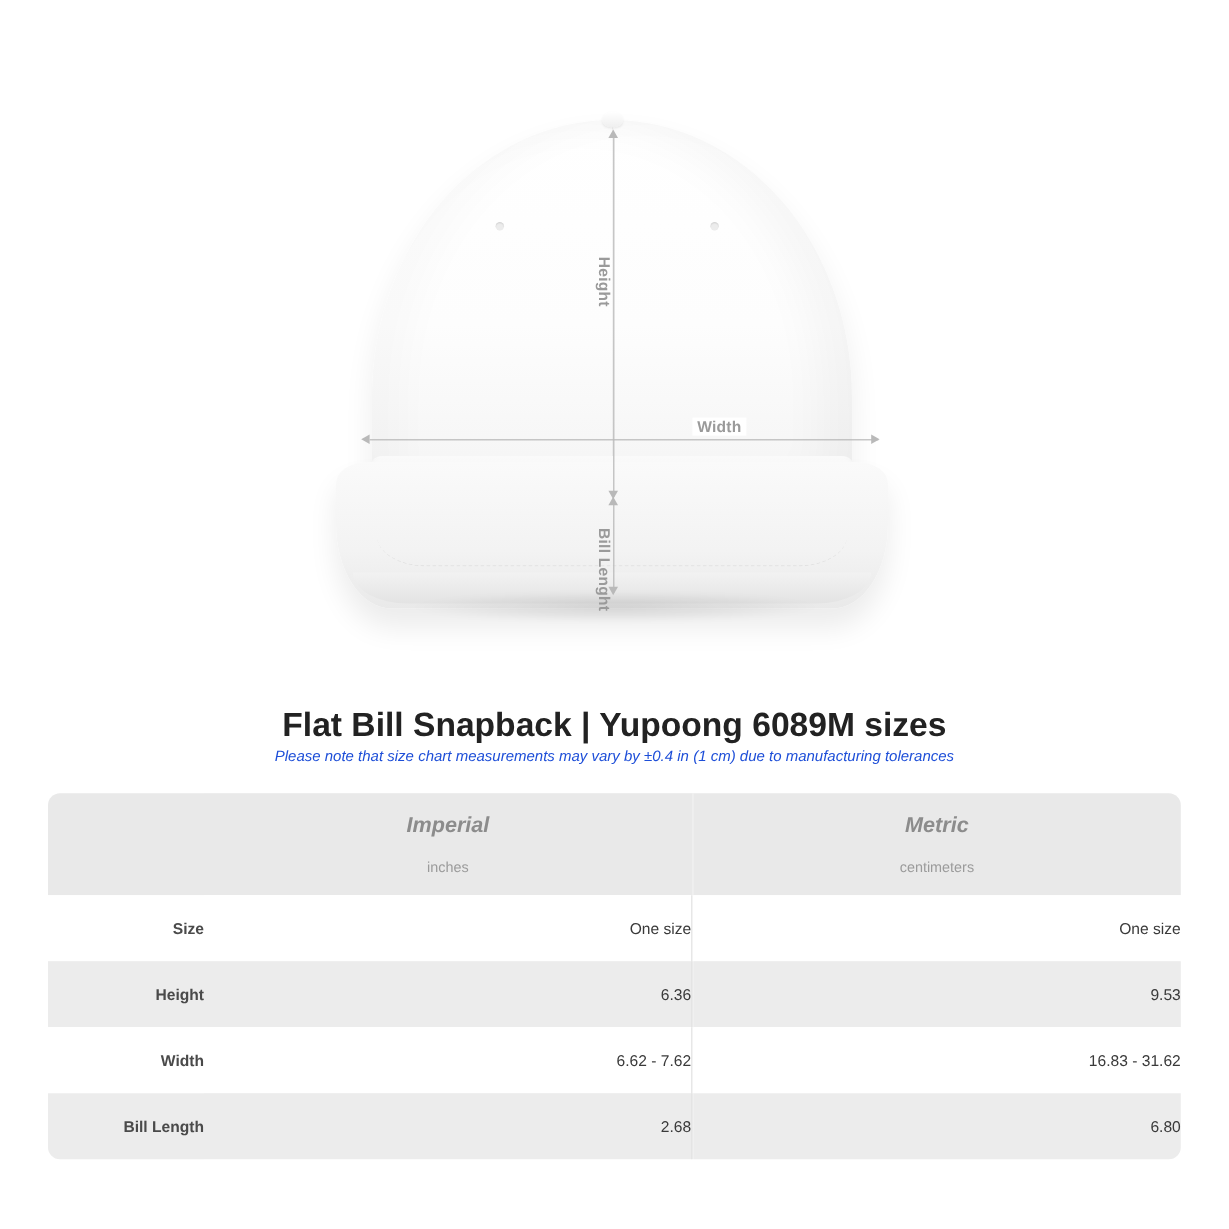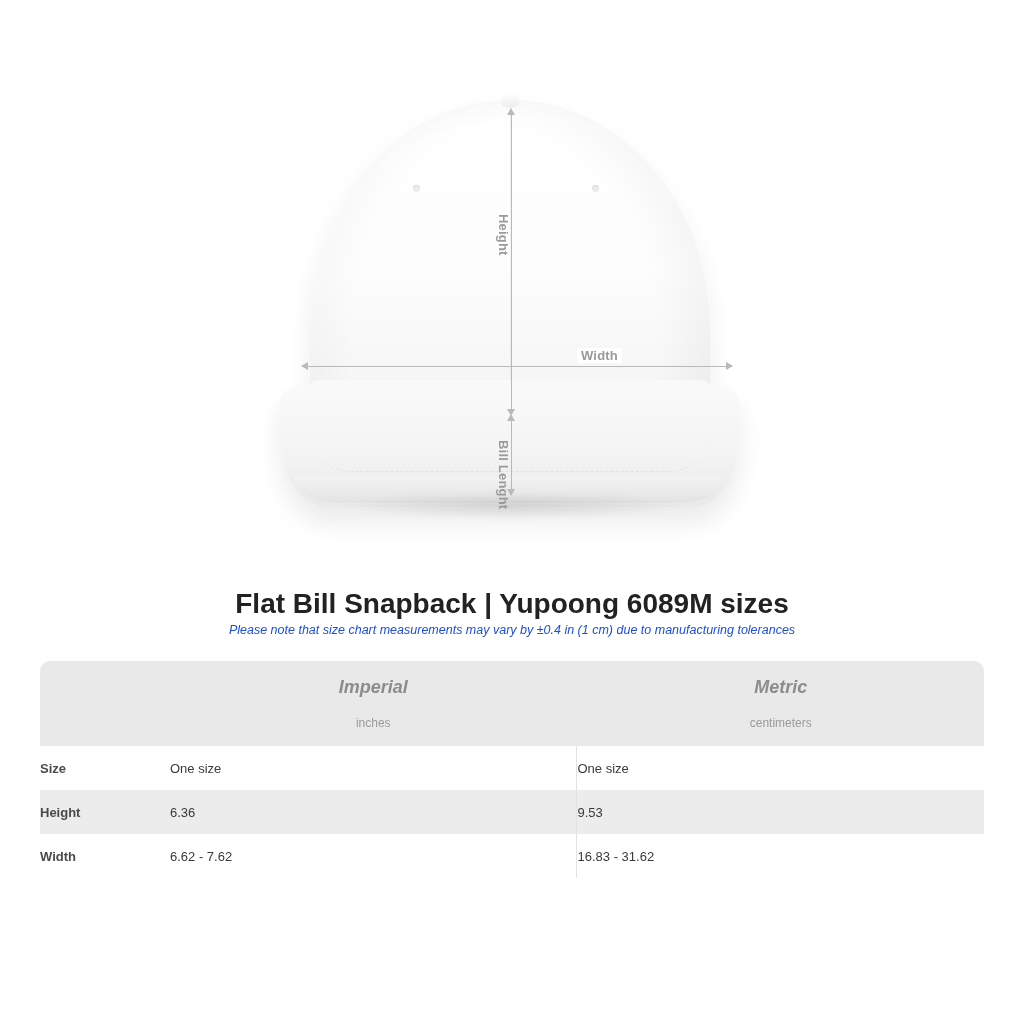--- a/index.html
+++ b/index.html
@@ -217,22 +217,22 @@
     font-size: 12px;
     color: #9b9b9b;
     display: block;
     margin-top: 18px;
   }
   .divider-cell {
     width: 1px;
     background: #e9e9e9;
   }
   .body-row td {
-    height: 44px;
-    text-align: left;
+    height: 55px;
+    text-align: right;
     font-size: 13px;
     color: #3a3a3a;
     vertical-align: middle;
   }
   .body-row td.label {
     font-weight: bold;
     color: #4a4a4a;
     font-size: 13px;
   }
   .body-row.alt td {
@@ -321,15 +321,21 @@
         <td>6.36</td>
         <td class="sep"></td>
         <td>9.53</td>
       </tr>
       <tr class="body-row plain">
         <td class="label">Width</td>
         <td>6.62 - 7.62</td>
         <td class="sep"></td>
         <td>16.83 - 31.62</td>
       </tr>
+      <tr class="body-row alt last">
+        <td class="label">Bill Length</td>
+        <td>2.68</td>
+        <td class="sep"></td>
+        <td>6.80</td>
+      </tr>
     </tbody>
   </table>
 </div>
 
 </body></html>

